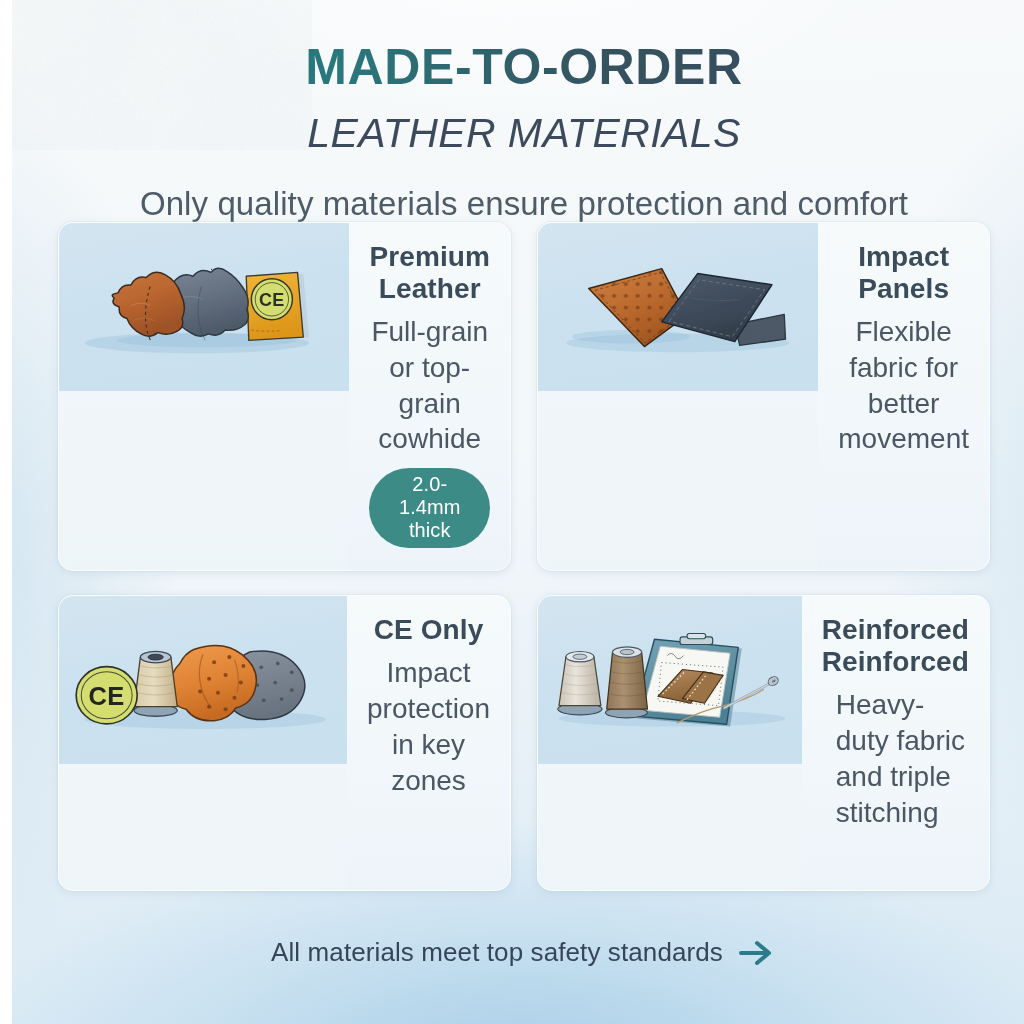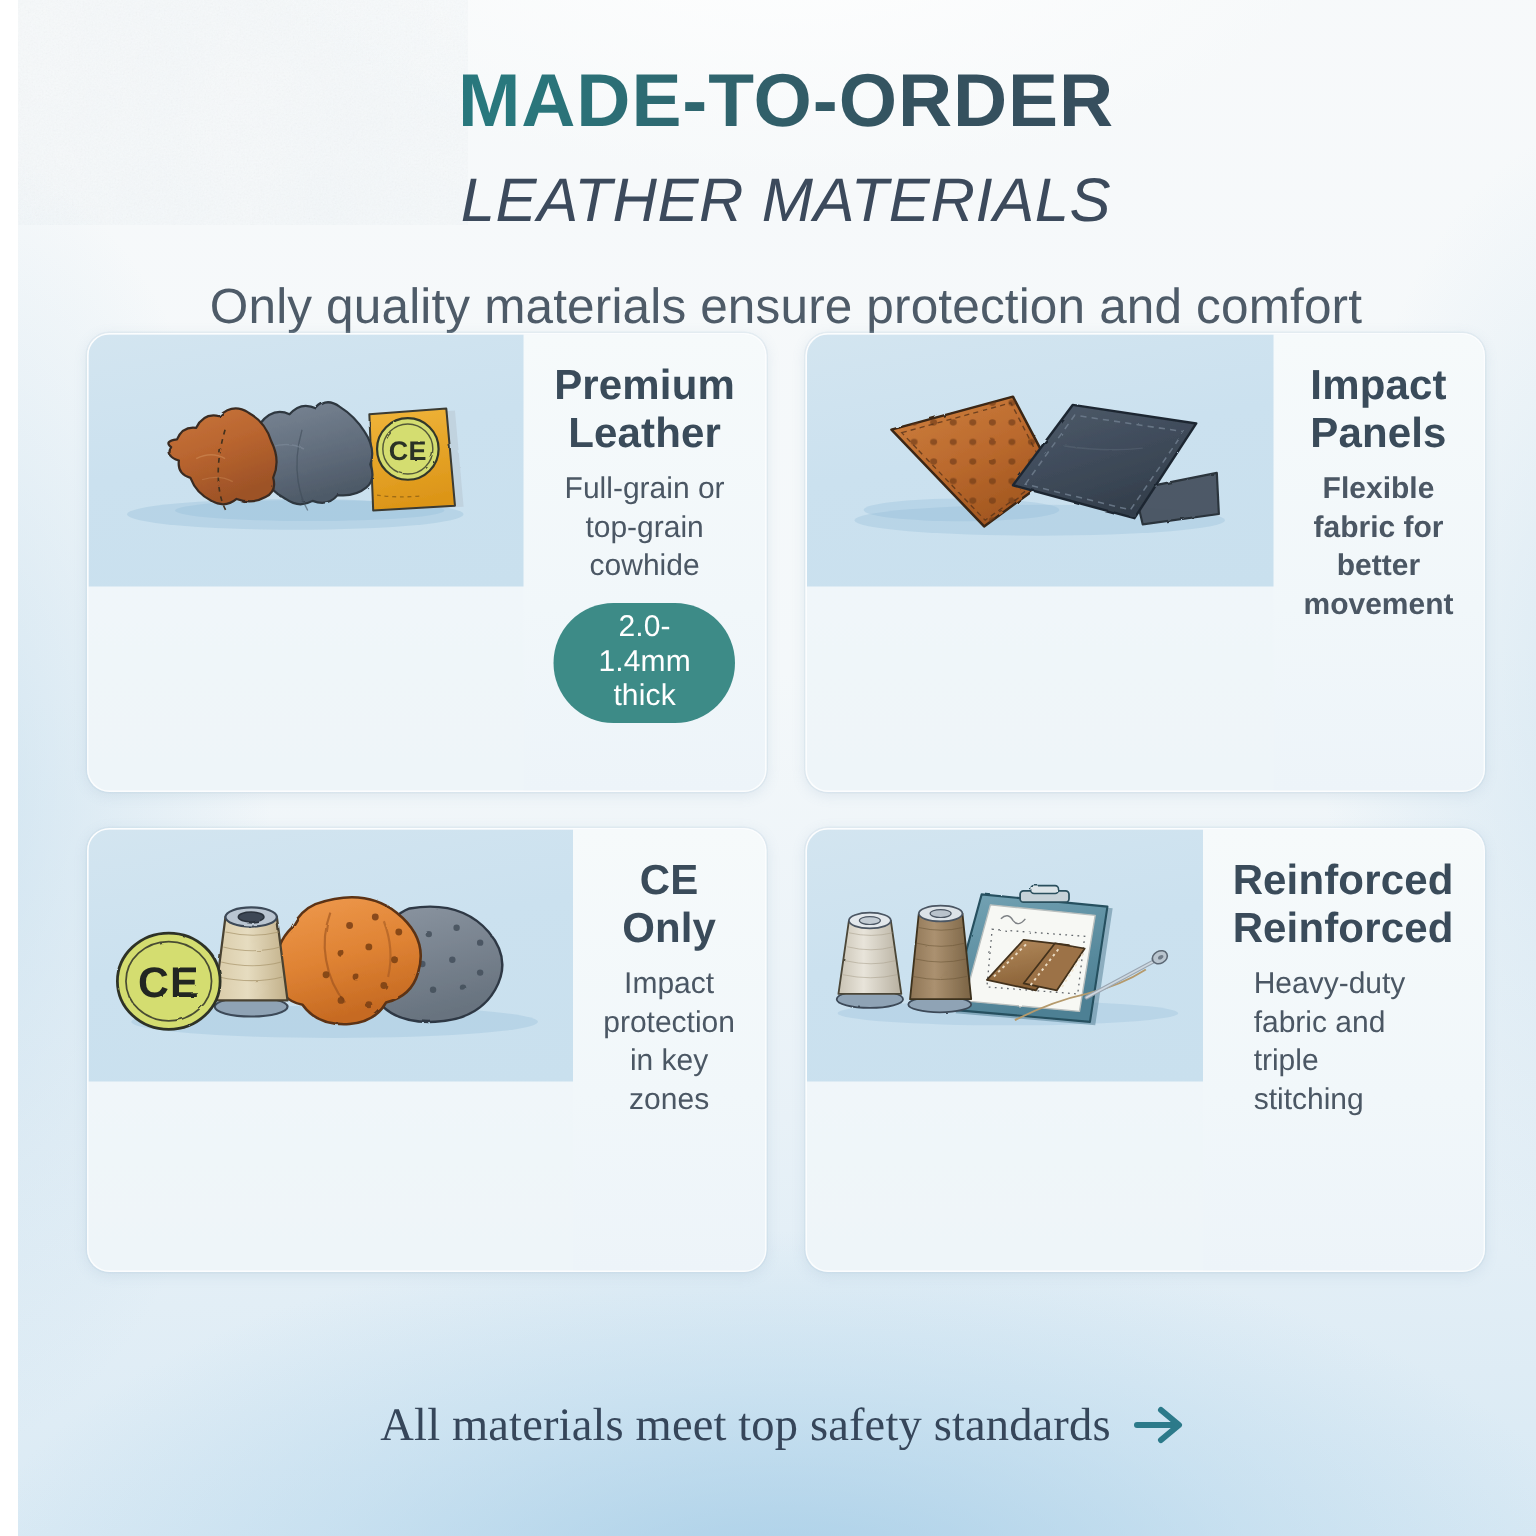--- a/index.html
+++ b/index.html
@@ -101,21 +101,21 @@
 
   .card-title {
     font-size: 28px;
     font-weight: bold;
     color: #3a4b5a;
     letter-spacing: 0.1px;
     margin-bottom: 9px;
   }
 
   .card-desc {
-    font-size: 20px;
+    font-size: 28px;
     line-height: 1.28;
     color: #4b5764;
   }
   .card-desc.align-left { text-align: left; padding-left: 14px; }
 
   .pill {
     display: inline-block;
     margin-top: 11px;
     padding: 5px 19px 6px;
     border-radius: 999px;
@@ -136,24 +136,23 @@
     position: absolute;
     left: 0; bottom: 56px;
     width: 1024px;
     text-align: center;
     display: flex;
     align-items: center;
     justify-content: center;
     gap: 14px;
   }
   .footer-text {
-    font-size: 31px;
+    font-size: 26px;
     color: #36465a;
     letter-spacing: 0.1px;
-    font-family: Liberation Serif, serif;
   }
   .footer-arrow { display: inline-block; line-height: 0; }
 </style>
 </head>
 <body>
 
 <div id="page">
 
   <svg id="grain" xmlns="http://www.w3.org/2000/svg">
     <defs>
@@ -276,21 +275,21 @@
 
           <g filter="url(#wc2)">
             <path d="M200 108 L258 30 L378 48 L318 140 Z" fill="url(#darkSlate)" stroke="#1f2832" stroke-width="2.4" stroke-linejoin="round"></path>
             <path d="M212 107 L260 40 L366 56 L314 132 Z" fill="none" stroke="#6f7d8d" stroke-width="1.5" stroke-dasharray="6 5" opacity="0.85"></path>
             <path d="M250 70 q40 6 76 2" stroke="#5b6878" stroke-width="1.4" fill="none" opacity="0.5"></path>
           </g>
         </svg>
       </div>
       <div class="card-body">
         <div class="card-title">Impact Panels</div>
-        <div class="card-desc" style="white-space:pre-line;font-weight:bold;">Flexible fabric for
+        <div class="card-desc" style="white-space:pre-line;">Flexible fabric for
 better movement</div>
       </div>
     </div>
 
     <div class="card c3">
       <div class="card-art">
         <svg viewBox="0 0 453 168" xmlns="http://www.w3.org/2000/svg">
           <defs>
             <filter id="wc3" x="-20%" y="-20%" width="140%" height="140%">
               <feTurbulence type="fractalNoise" baseFrequency="0.065" numOctaves="3" seed="5" result="n"></feTurbulence>

